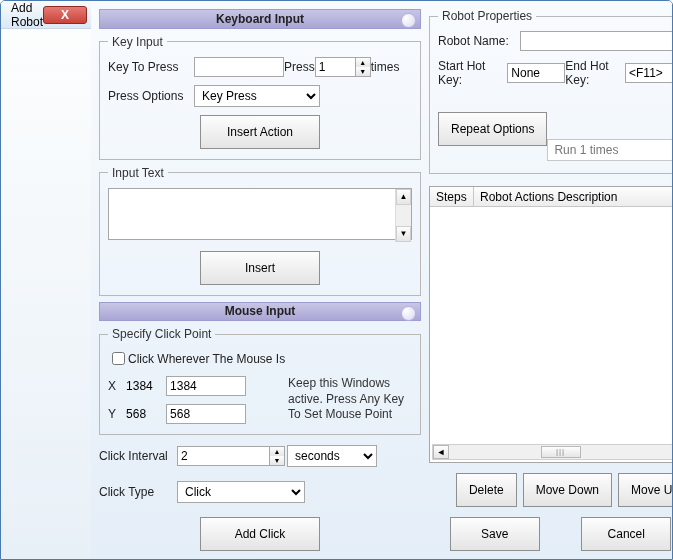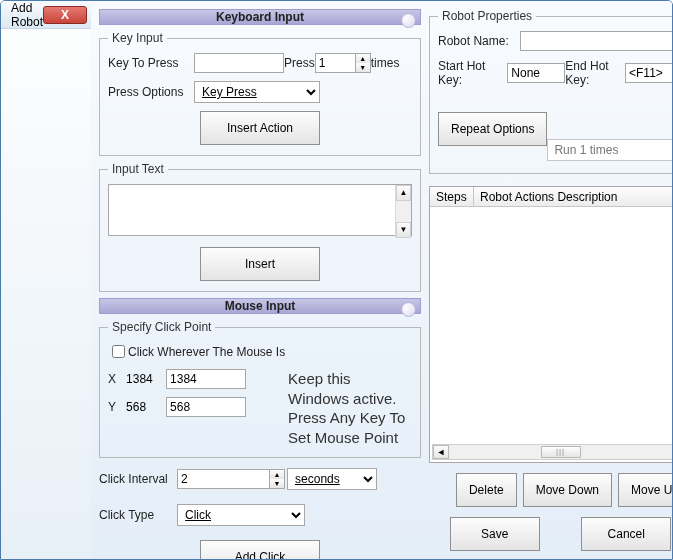--- a/index.html
+++ b/index.html
@@ -12,21 +12,21 @@
 .left-pane { width: 322px; display: flex; flex-direction: column; gap: 6px; }
 .right-pane { flex: 1; display: flex; flex-direction: column; }
 .panel-header { height: 22px; background: linear-gradient(#c7c6e6, #a9a6d4); border: 1px solid #9e9cd0; display: flex; align-items: center; justify-content: center; font-weight: bold; color: #222; position: relative; }
 .panel-header .circ { position: absolute; right: 4px; top: 3px; width: 15px; height: 15px; border-radius: 50%; background: radial-gradient(circle at 30% 30%, #fff, #d9d7ef); border: 1px solid #b5b3dc; }
 fieldset { border: 1px solid #b8b8b8; margin: 0; padding: 8px 8px 10px 8px; background: transparent; }
 legend { padding: 0 4px; color: #333; }
 .row { display: flex; align-items: center; gap: 0; margin-bottom: 8px; }
 label.lbl { color: #222; }
 input[type=text], select, textarea { border: 1px solid #a7a7a7; background: #fff; padding: 1px 3px; height: 20px; font-size: 12px; }
 textarea { height: auto; }
-select { height: 22px; text-decoration: underline; }
+select { height: 22px; }
 .btn { height: 32px; border: 1px solid #8f8f8f; background: linear-gradient(#fdfdfd, #e4e4e4); padding: 16px 12px; cursor: pointer; display: inline-flex; align-items: center; justify-content: center; }
 .spinner { display: flex; }
 .spinner input { width: 40px; border-right: none; }
 .spinner .spins { display: flex; flex-direction: column; width: 16px; border: 1px solid #a7a7a7; }
 .spinner .spins div { flex: 1; font-size: 7px; text-align: center; line-height: 9px; background: linear-gradient(#fdfdfd,#e6e6e6); cursor: pointer; }
 .table-wrap { border: 1px solid #a7a7a7; background: #fff; flex: 1; position: relative; }
 .table-head { display: flex; background: linear-gradient(#fdfdfd,#ececec); border-bottom: 1px solid #c7c7c7; height: 20px; }
 .table-head div { padding: 2px 6px; border-right: 1px solid #c7c7c7; display: flex; align-items: center; }
 .th-steps { width: 44px; }
 .th-desc { flex: 1; }
@@ -120,21 +120,21 @@
               <label class="lbl" style="width:18px">X</label>
               <span style="width:40px">1384</span>
               <input type="text" style="width: 80px;" value="1384">
             </div>
             <div class="row" style="margin-bottom:0">
               <label class="lbl" style="width:18px">Y</label>
               <span style="width:40px">568</span>
               <input type="text" style="width: 80px;" value="568">
             </div>
           </div>
-          <div style="flex:1; font-size:15px; color:#333; line-height:1.3">Keep this Windows active. Press Any Key To Set Mouse Point</div>
+          <div style="flex:1; font-size:12px; color:#333; line-height:1.3">Keep this Windows active. Press Any Key To Set Mouse Point</div>
         </div>
       </fieldset>
 
       <div class="row" style="margin-top:4px">
         <label class="lbl" style="width:78px">Click Interval</label>
         <div class="spinner" style="width:110px">
           <input type="text" style="width: 92px;" value="2">
           <div class="spins">
               <div>▲</div>
               <div>▼</div>

